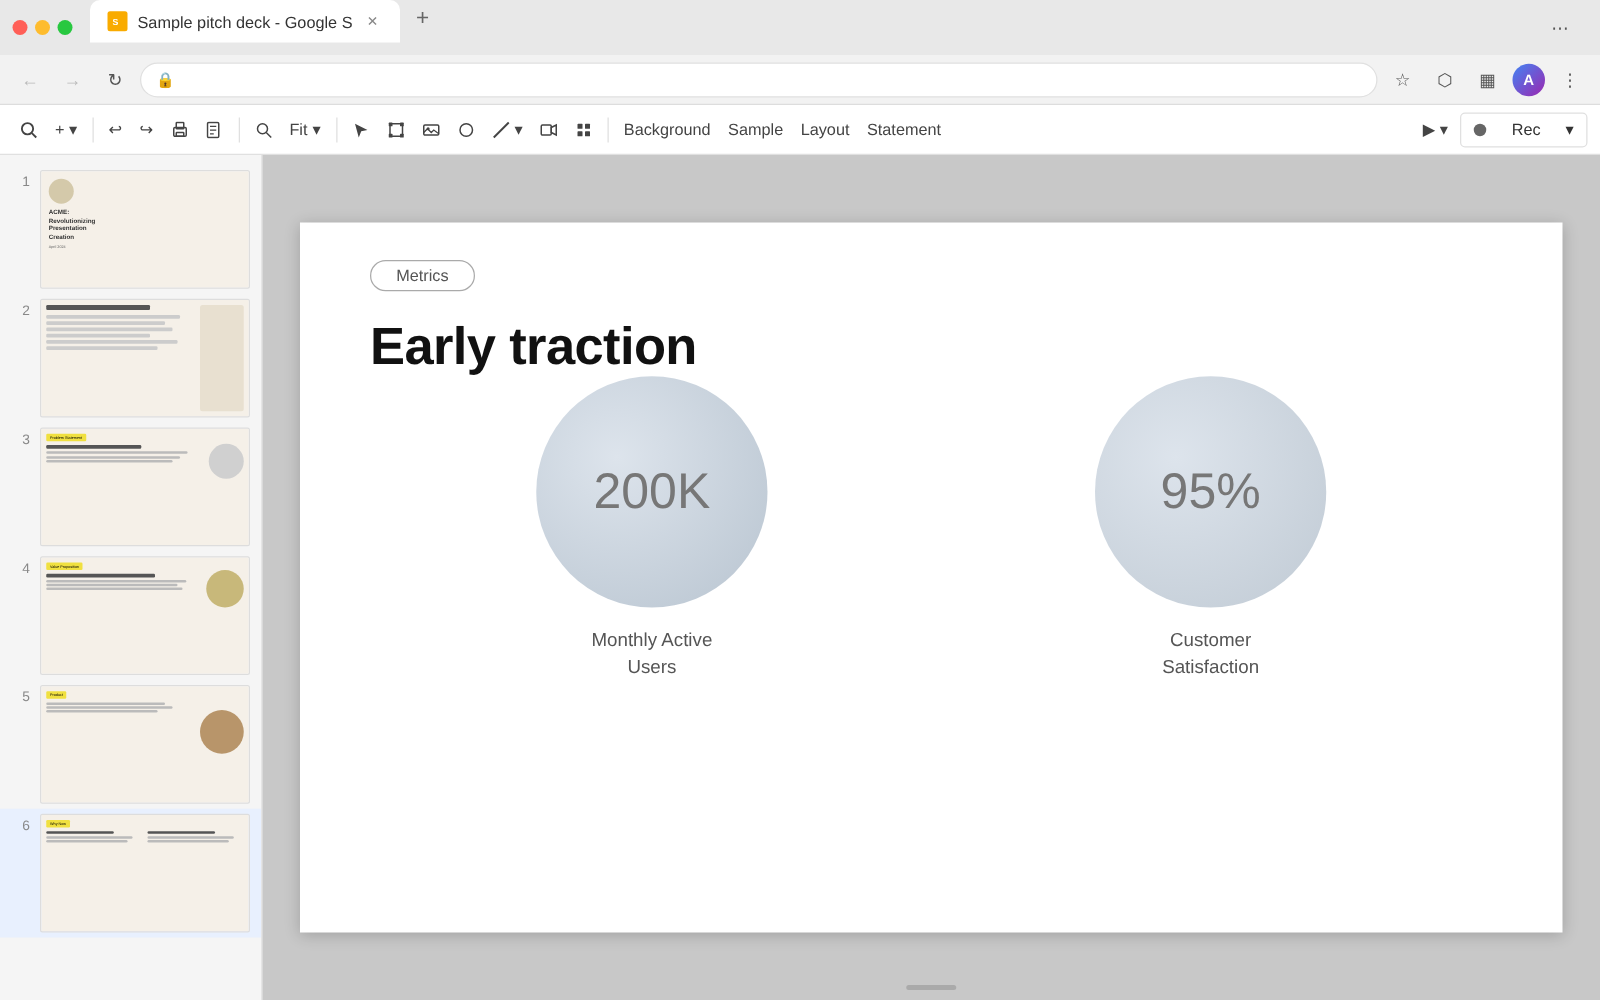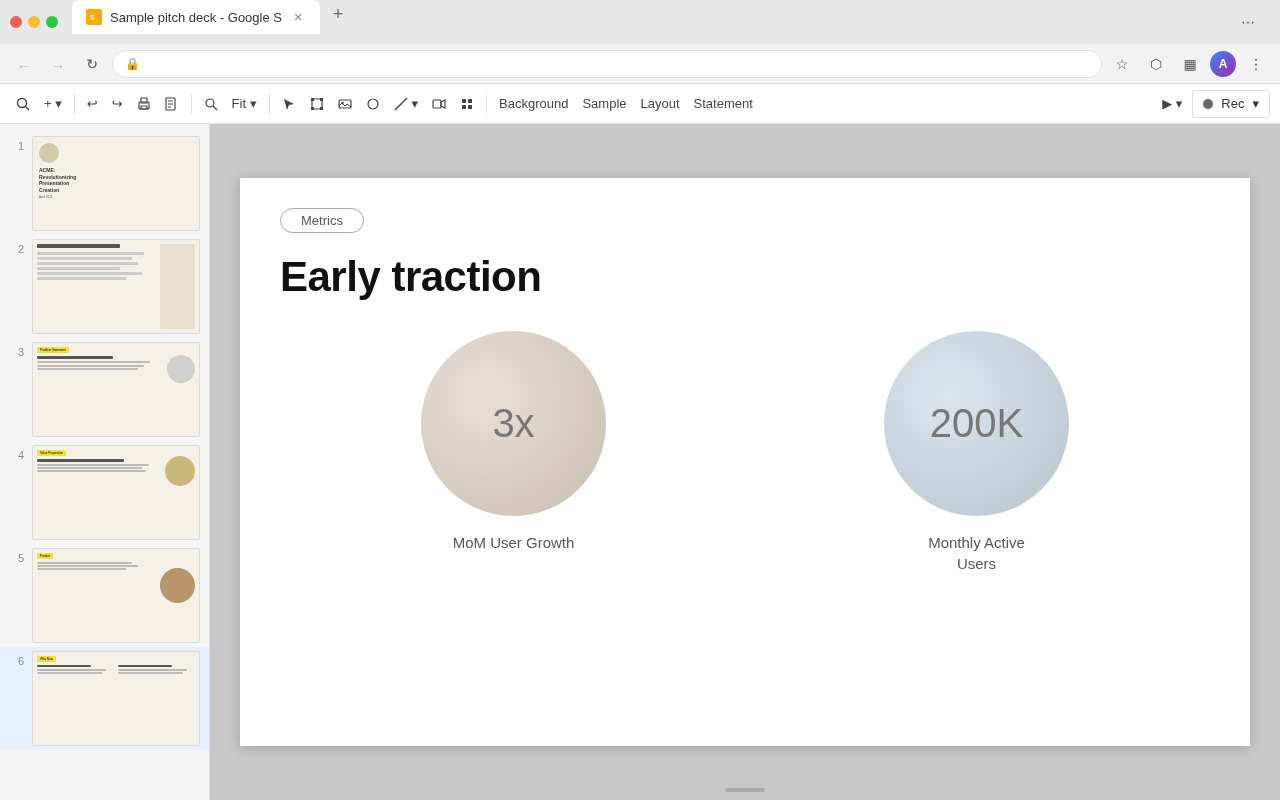--- a/index.html
+++ b/index.html
@@ -32,21 +32,21 @@
     .lock-icon { color: #555; font-size: 12px; }
     .address-text { flex: 1; overflow: hidden; text-overflow: ellipsis; white-space: nowrap; }
     .addr-btn { width: 28px; height: 28px; display: flex; align-items: center; justify-content: center; border-radius: 50%; color: #555; font-size: 14px; cursor: pointer; }
     .profile-avatar { width: 26px; height: 26px; border-radius: 50%; background: linear-gradient(135deg, #4285f4, #9c27b0); display: flex; align-items: center; justify-content: center; color: white; font-size: 12px; font-weight: bold; }
 
     
     .toolbar { display: flex; align-items: center; height: 40px; padding: 0 10px; background: #fff; border-bottom: 1px solid #e0e0e0; gap: 2px; }
     .toolbar-btn { height: 28px; padding: 0 6px; display: flex; align-items: center; justify-content: center; border-radius: 4px; color: #444; font-size: 13px; cursor: pointer; gap: 4px; white-space: nowrap; }
     .toolbar-sep { width: 1px; height: 20px; background: #e0e0e0; margin: 0 4px; }
     .toolbar-right { margin-left: auto; display: flex; align-items: center; gap: 4px; }
-    .rec-btn { display: flex; align-items: center; gap: 8px; padding: 4px 10px; border-radius: 4px; background: #fff; border: 1px solid #e0e0e0; font-size: 13px; color: #333; cursor: pointer; height: 28px; }
+    .rec-btn { display: flex; align-items: center; gap: 20px; padding: 4px 10px; border-radius: 4px; background: #fff; border: 1px solid #e0e0e0; font-size: 13px; color: #333; cursor: pointer; height: 28px; }
     .rec-dot { width: 10px; height: 10px; border-radius: 50%; background: #666; }
 
     
     .main-layout { display: flex; height: calc(800px - 44px - 40px - 40px); background: #f8f8f8; }
 
     
     .sidebar { width: 210px; background: #f5f5f5; overflow-y: auto; border-right: 1px solid #e0e0e0; padding: 8px 0; }
     .slide-thumb-item { display: flex; align-items: flex-start; padding: 4px 8px; cursor: pointer; gap: 8px; }
     .slide-thumb-item.active { background: #e8f0fe; }
     .slide-num { font-size: 11px; color: #888; min-width: 16px; text-align: right; padding-top: 4px; }
@@ -81,23 +81,23 @@
     .thumb5-product-circle { width: 35px; height: 35px; background: #b8956a; border-radius: 50%; margin-top: 15px; }
 
     
     .thumb6-content { background: #f5f0e8; width: 100%; height: 100%; padding: 4px; }
 
     
     .slide-canvas-area { flex: 1; display: flex; align-items: center; justify-content: center; background: #c8c8c8; overflow: hidden; position: relative; }
     .slide-canvas { width: 1010px; height: 568px; background: #fff; box-shadow: 0 2px 12px rgba(0,0,0,0.2); position: relative; overflow: hidden; }
 
     
-    .slide-content { padding: 30px 40px; height: 100%; }
+    .slide-content { padding: 30px 56px; height: 100%; }
     .metrics-badge { display: inline-block; border: 1.5px solid #aaa; border-radius: 20px; padding: 4px 20px; font-size: 13px; color: #555; margin-bottom: 20px; }
-    .slide-title { font-size: 42px; font-weight: 700; color: #111; margin-bottom: 30px; letter-spacing: -0.5px; }
+    .slide-title { font-size: 42px; font-weight: 700; color: #111; letter-spacing: -0.5px; }
 
     
     .metrics-row { display: flex; gap: 16px; justify-content: space-between; padding: 0 10px; }
     .metric-item { display: flex; flex-direction: column; align-items: center; gap: 16px; flex: 1; }
     .metric-circle { width: 185px; height: 185px; border-radius: 50%; display: flex; align-items: center; justify-content: center; font-size: 40px; font-weight: 300; color: #777; }
     .circle-1 { background: radial-gradient(circle at 35% 35%, #e8e0d8, #c8bdb0); }
     .circle-2 { background: radial-gradient(circle at 35% 35%, #dde4ec, #b8c4d0); }
     .circle-3 { background: radial-gradient(circle at 35% 35%, #dde4ec, #b8c4d0); }
     .circle-4 { background: radial-gradient(circle at 35% 35%, #dde4ec, #c0cad4); }
     .metric-label { font-size: 15px; color: #555; text-align: center; line-height: 1.4; }
@@ -361,35 +361,35 @@
   </div>
 
   <div class="slide-canvas-area">
     <div class="slide-canvas">
       <div class="slide-content">
         <div class="metrics-badge">Metrics</div>
         <div class="slide-title">Early traction</div>
 
         <div class="metrics-row">
 
-          <div class="metric-item">
-            <div class="metric-circle circle-1">
-              <span>3x</span>
-            </div>
-            <div class="metric-label">MoM User Growth</div>
-          </div>
 
           <div class="metric-item">
             <div class="metric-circle circle-2">
               <span>200K</span>
             </div>
             <div class="metric-label">Monthly Active<br>Users</div>
           </div>
 
 
+          <div class="metric-item">
+            <div class="metric-circle circle-4">
+              <span>95%</span>
+            </div>
+            <div class="metric-label">Customer<br>Satisfaction</div>
+          </div>
 
         </div>
       </div>
     </div>
 
     <div class="slide-scroll-indicator"></div>
   </div>
 
 </div>
 

